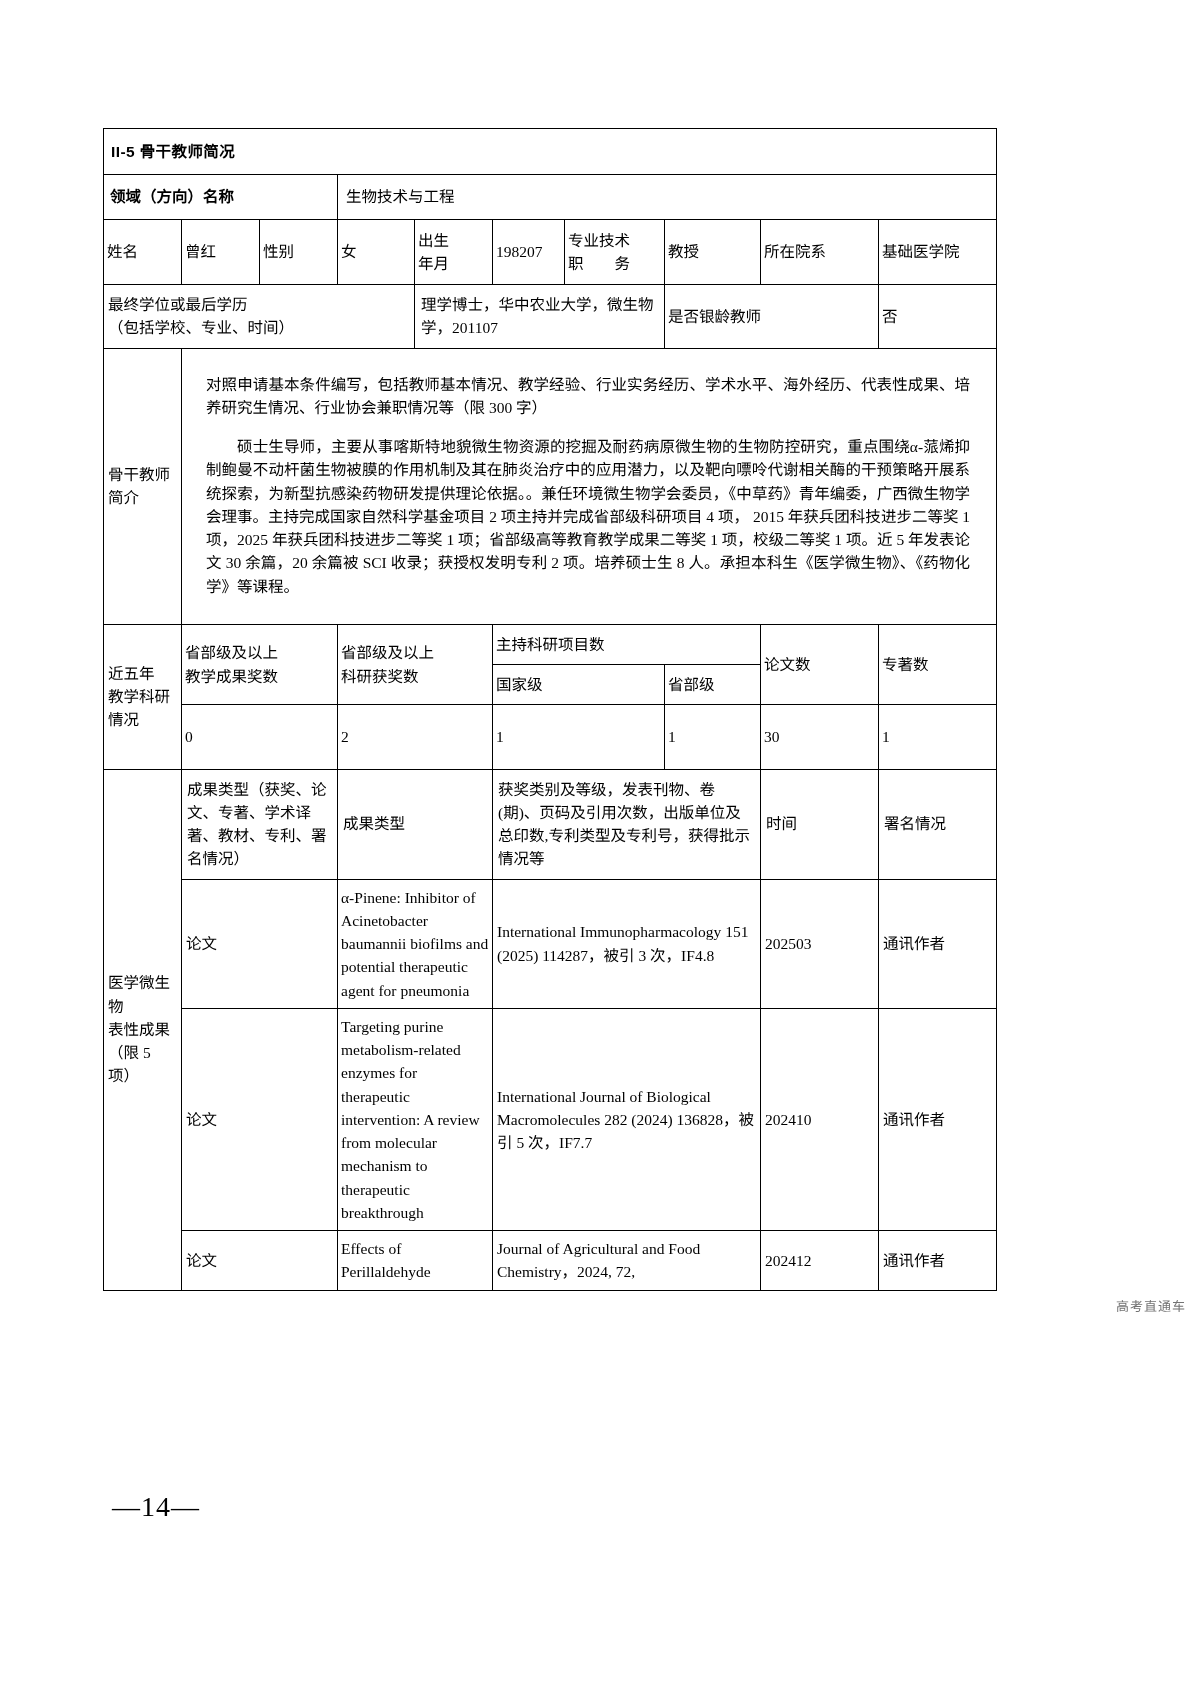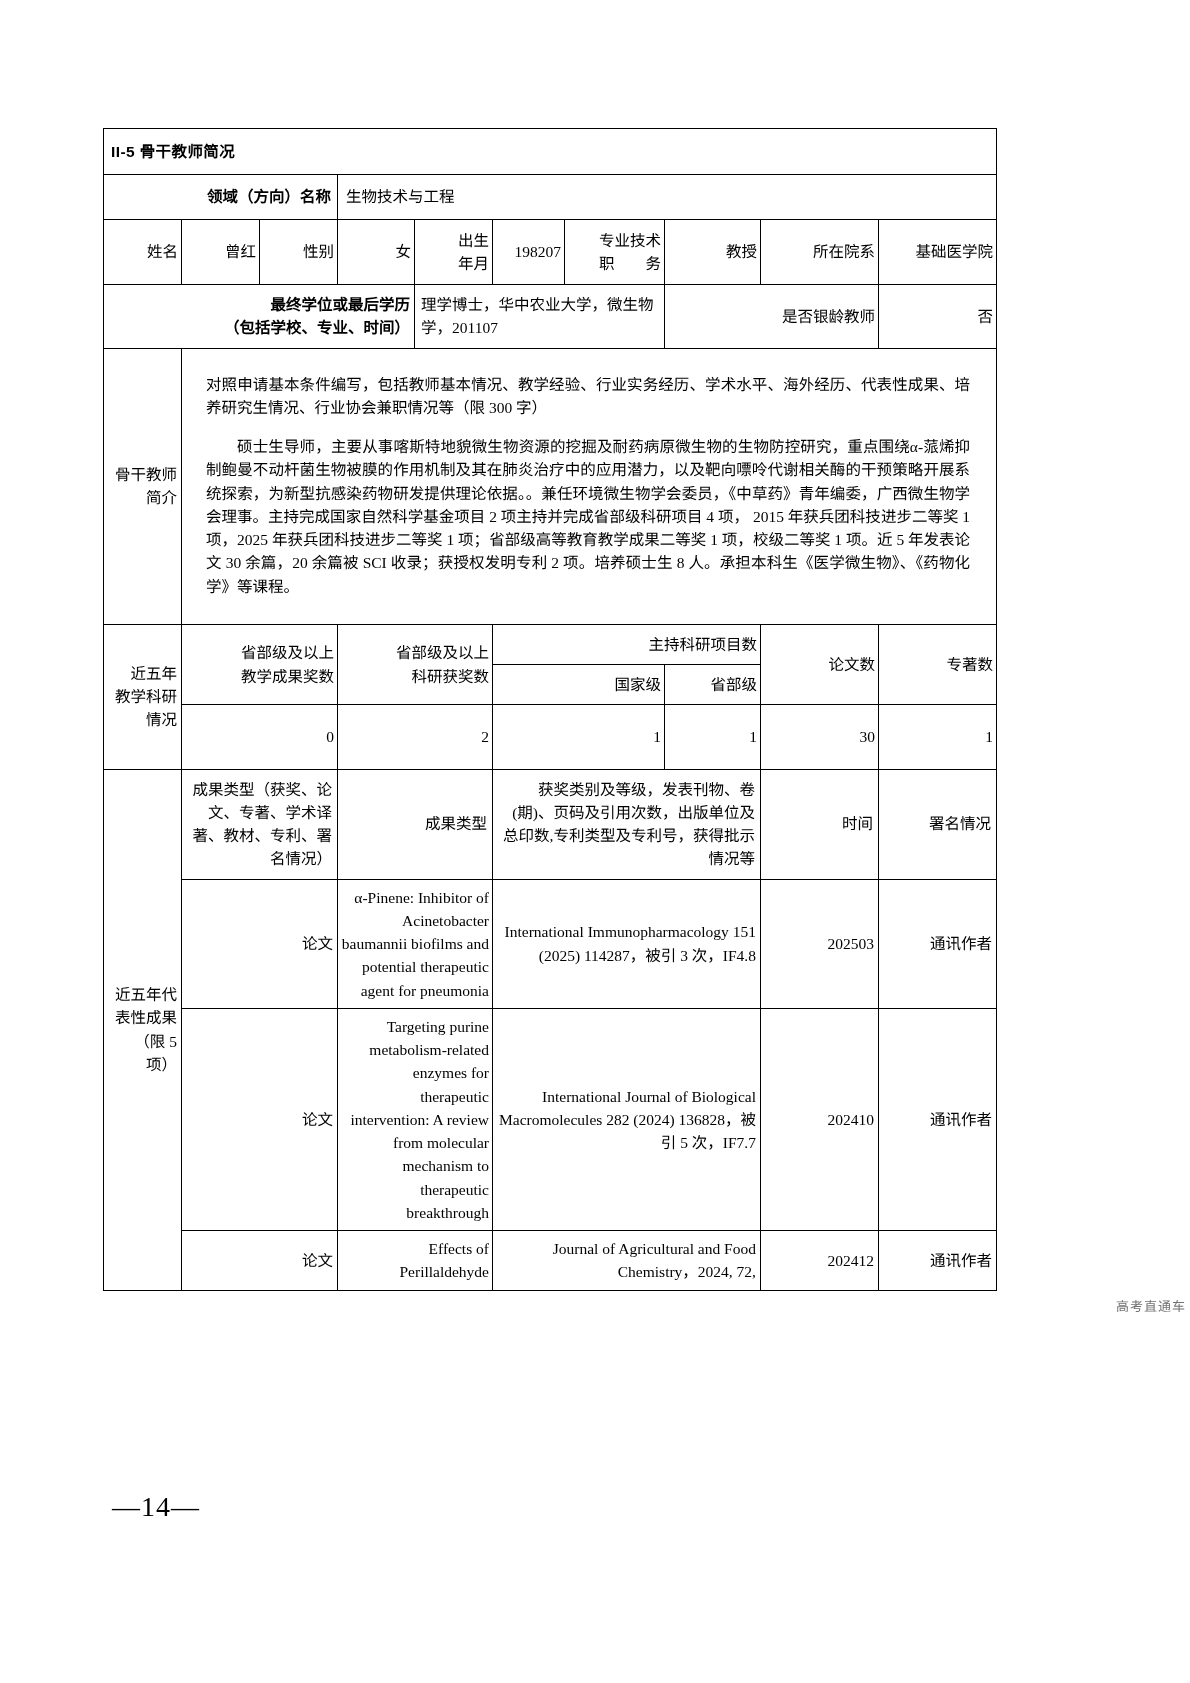--- a/index.html
+++ b/index.html
@@ -31,21 +31,21 @@
     left: 103px;
     top: 128px;
     width: 893px;
     border-collapse: collapse;
     table-layout: fixed;
   }
   .doc-table td {
     border: 1.3px solid #000000;
     padding: 3px 4px;
     vertical-align: middle;
-    text-align: right;
+    text-align: left;
     font-size: 15.5px;
     line-height: 1.5;
   }
 
   
   .section-title {
     text-align: left !important;
     font-family: "Liberation Sans", "DejaVu Sans", sans-serif;
     font-weight: bold;
     font-size: 17px;
@@ -72,21 +72,20 @@
     font-size: 16px;
   }
   .two-line {
     line-height: 1.25;
   }
 
   .degree-label {
     font-size: 16px;
     line-height: 1.45;
     padding: 8px 4px !important;
-    font-weight: bold;
   }
   .degree-value {
     text-align: left !important;
     padding: 8px 6px !important;
     font-size: 16px;
     line-height: 1.5;
   }
 
   
   .bio-label {
@@ -265,21 +264,21 @@
         <td colspan="2" class="stat-val">0</td>
         <td colspan="2" class="stat-val">2</td>
         <td colspan="2" class="stat-val">1</td>
         <td class="stat-val">1</td>
         <td class="stat-val">30</td>
         <td class="stat-val">1</td>
       </tr>
 
       <tr>
         <td rowspan="4" class="rowlabel">
-          <span>近五年代</span><br>
+          <span>医学微生物</span><br>
           <span>表性成果</span><br>
           <span>（限 5 项）</span>
         </td>
         <td colspan="2" class="ach-head">成果类型（获奖、论文、专著、学术译著、教材、专利、署名情况）</td>
         <td colspan="2" class="ach-head">成果类型</td>
         <td colspan="3" class="ach-head">获奖类别及等级，发表刊物、卷(期)、页码及引用次数，出版单位及总印数,专利类型及专利号，获得批示情况等</td>
         <td class="ach-head">时间</td>
         <td class="ach-head">署名情况</td>
       </tr>
 

